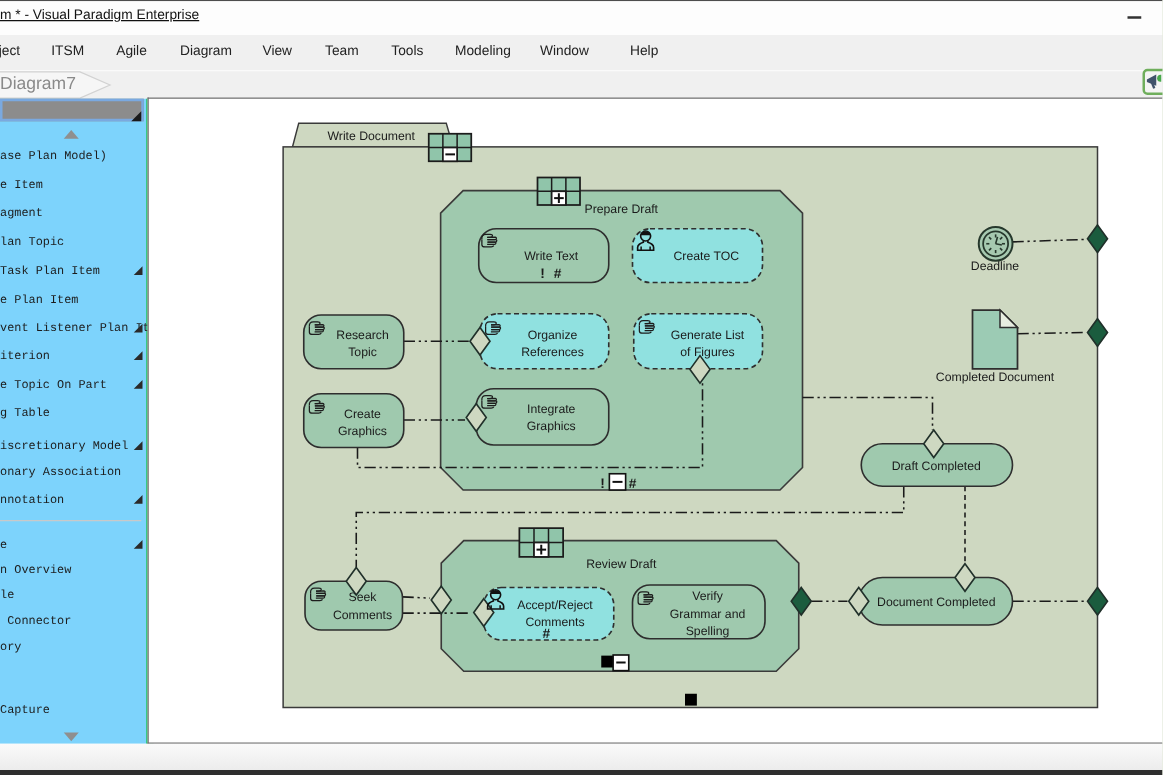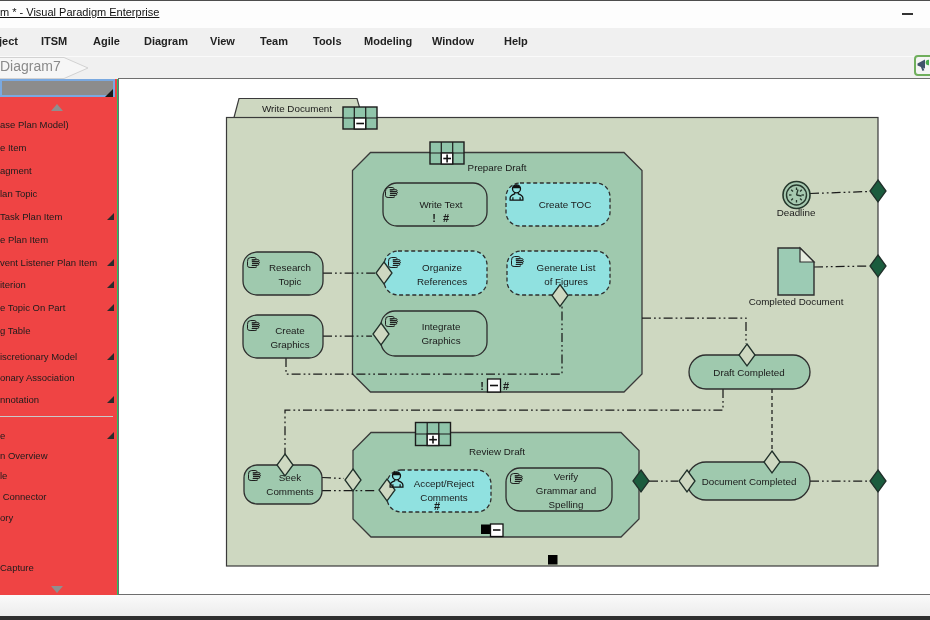--- a/index.html
+++ b/index.html
@@ -3,24 +3,24 @@
 <meta charset="utf-8">
 <style>
 html,body{margin:0;padding:0;}
 body{width:930px;height:620px;overflow:hidden;font-family:"Liberation Sans",sans-serif;background:#fff;position:relative;}
 .abs{position:absolute;}
 #topline{left:0;top:0;width:930px;height:1px;background:#4d4d4d;}
 #titlebar{left:0;top:1px;width:930px;height:27px;background:#fdfdfd;}
 #title{left:0;top:6px;font-size:11px;color:#111;white-space:nowrap;text-decoration:underline;}
 #minim{left:902px;top:13px;width:11px;height:2px;background:#333;}
 #menubar{left:0;top:28px;width:930px;height:28px;background:#f0f0f0;}
-.mi{position:absolute;top:35px;font-size:11px;color:#222;white-space:nowrap;font-weight:bold;}
+.mi{position:absolute;top:35px;font-size:11px;color:#222;white-space:nowrap;}
 #crumbbar{left:0;top:56px;width:930px;height:23px;background:#f0f0f0;border-top:1px solid #fafafa;}
 #crumbtext{left:0;top:58px;font-size:14px;color:#8a8a8a;white-space:nowrap;}
-#panel{left:0;top:79px;width:117px;height:516px;background:#ef4444;border-right:6px solid #22c55e;}
+#panel{left:0;top:79px;width:117px;height:516px;background:#7dd3fc;border-right:6px solid #22c55e;font-family:Liberation Mono, monospace;}
 #selbar{left:0;top:2px;width:111px;height:14px;background:#8c8c8c;border:2px solid #7aa9e0;}
 .ptxt{position:absolute;left:0;font-size:9.5px;color:#1c1c1c;white-space:nowrap;}
 .ptri{position:absolute;width:0;height:0;border-left:7px solid transparent;border-bottom:7px solid #2a2a2a;}
 #uptri{position:absolute;left:51px;top:25px;width:0;height:0;border-left:6px solid transparent;border-right:6px solid transparent;border-bottom:7px solid #8f8f8f;}
 #dntri{position:absolute;left:51px;top:507px;width:0;height:0;border-left:6px solid transparent;border-right:6px solid transparent;border-top:7px solid #8f8f8f;}
 #psep{position:absolute;left:0px;top:337px;width:113px;height:1px;background:#c9c9c9;}
 #canvas{left:118px;top:78px;width:812px;height:517px;background:#fff;border-top:1px solid #6e6e6e;border-left:1px solid #6e6e6e;border-bottom:1px solid #6e6e6e;box-sizing:border-box;}
 #statusbar{left:0;top:595px;width:930px;height:21px;background:linear-gradient(#fafafa,#ececec);}
 #darkbar{left:0;top:616px;width:930px;height:4px;background:#2e2e2e;}
 #mgbtn{left:914px;top:55px;width:16px;height:17px;border:2px solid #6fae5c;border-radius:4px;background:#f4f4f4;}

